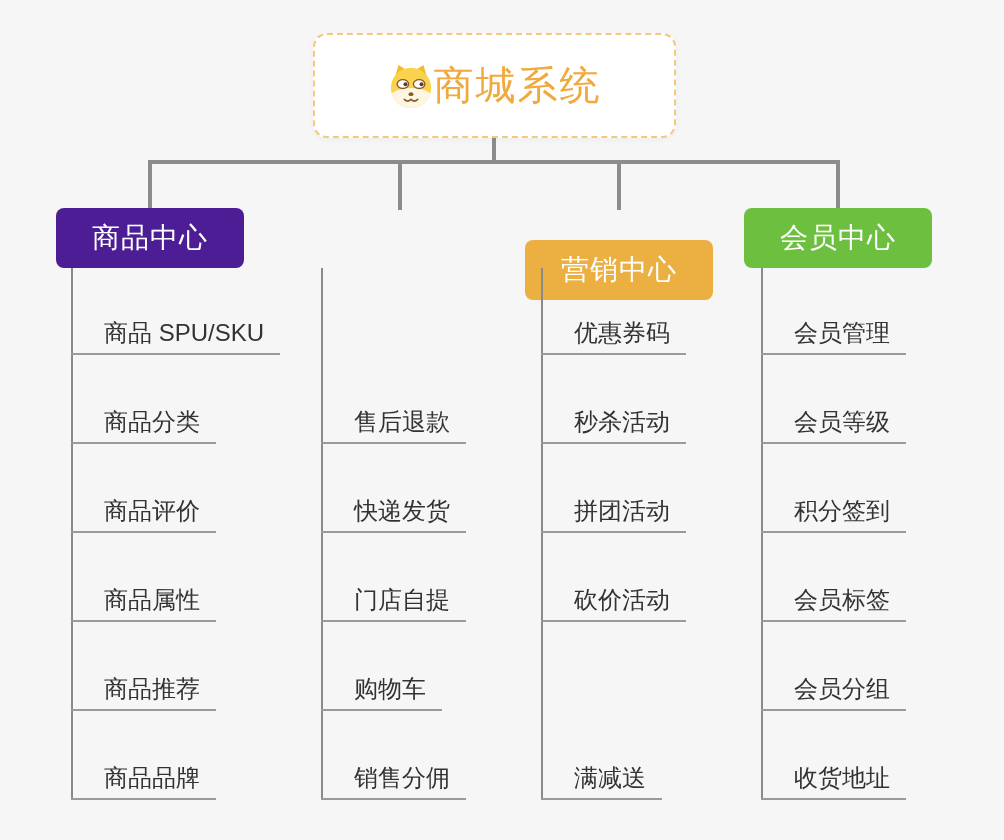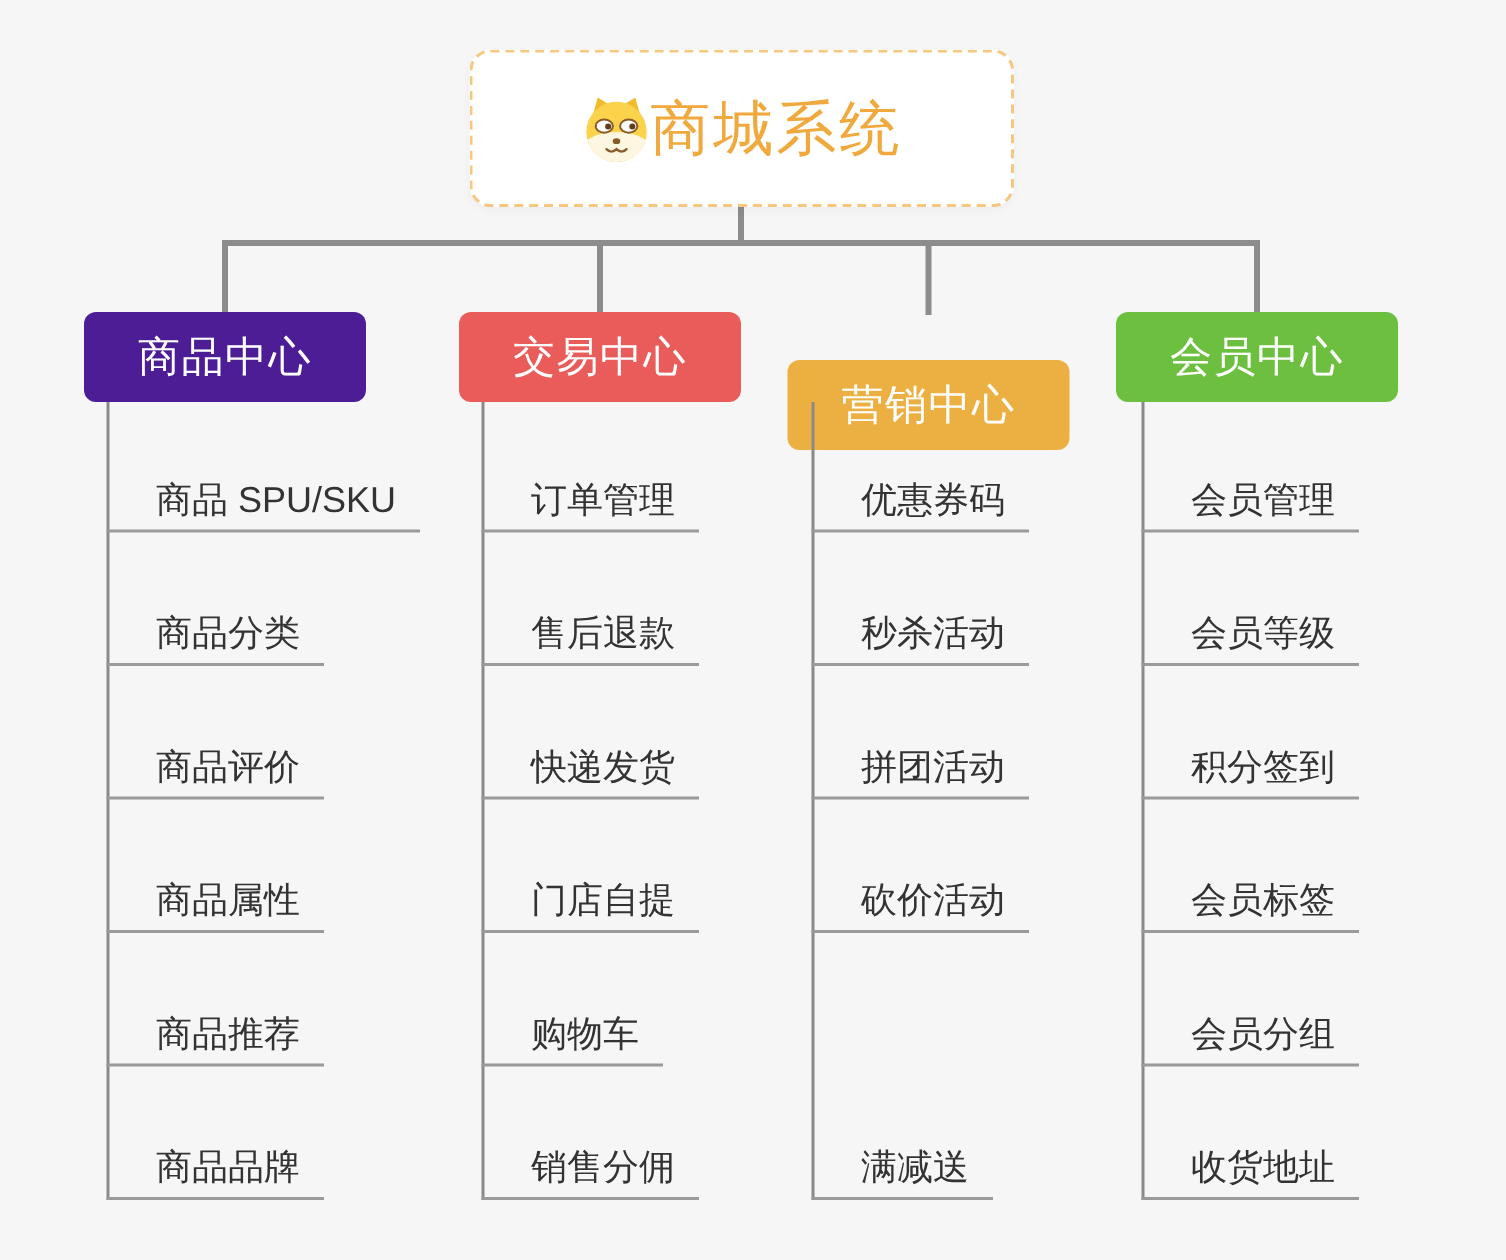--- a/index.html
+++ b/index.html
@@ -120,23 +120,21 @@
 
   <div class="branch-node" style="left: 56px; background-color: #4c1d95;">商品中心</div>
   <div class="trunk" style="left:71px"></div>
   <div class="leaf" style="left:71px;top:310px">商品 SPU/SKU</div>
   <div class="leaf" style="left:71px;top:399px">商品分类</div>
   <div class="leaf" style="left:71px;top:488px">商品评价</div>
   <div class="leaf" style="left:71px;top:577px">商品属性</div>
   <div class="leaf" style="left:71px;top:666px">商品推荐</div>
   <div class="leaf" style="left:71px;top:755px">商品品牌</div>
 
-  <div class="branch-node" style="left: 306px; background-color: rgb(233, 92, 89);">交易中心</div>
   <div class="trunk" style="left:321px"></div>
-  <div class="leaf" style="left:321px;top:310px">订单管理</div>
   <div class="leaf" style="left:321px;top:399px">售后退款</div>
   <div class="leaf" style="left:321px;top:488px">快递发货</div>
   <div class="leaf" style="left:321px;top:577px">门店自提</div>
   <div class="leaf" style="left:321px;top:666px">购物车</div>
   <div class="leaf" style="left:321px;top:755px">销售分佣</div>
 
   <div class="branch-node" style="left: 525px; background-color: rgb(236, 175, 66); margin-top: 32px;">营销中心</div>
   <div class="trunk" style="left:541px"></div>
   <div class="leaf" style="left:541px;top:310px">优惠券码</div>
   <div class="leaf" style="left:541px;top:399px">秒杀活动</div>

